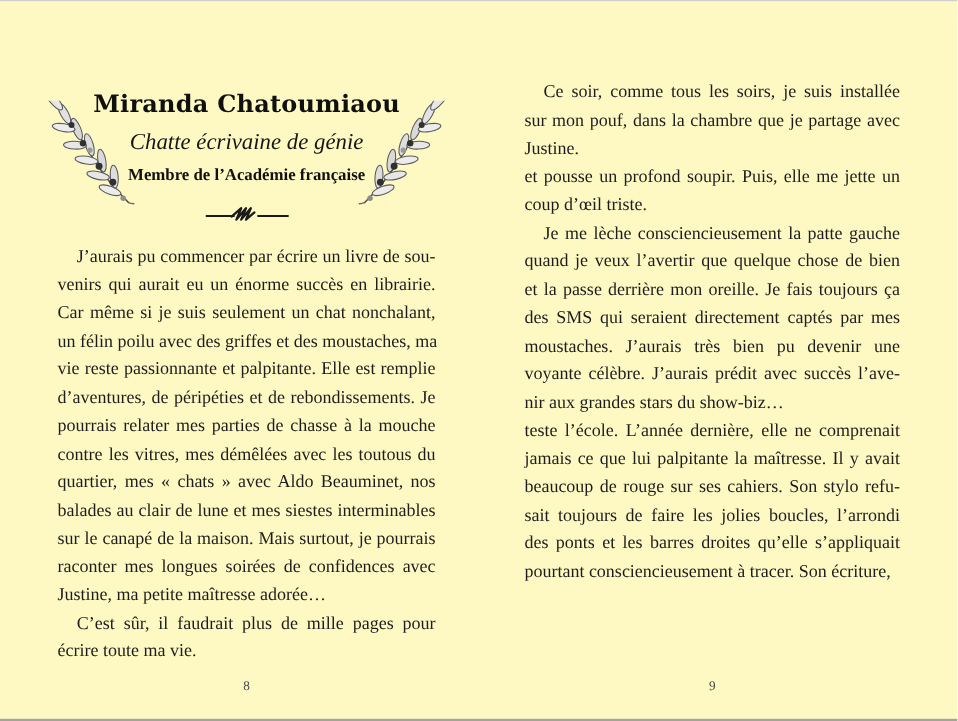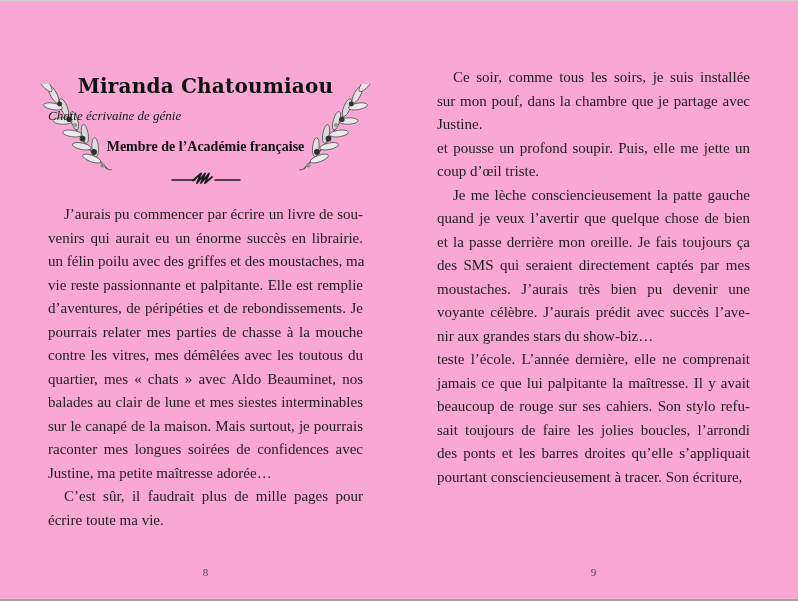--- a/index.html
+++ b/index.html
@@ -1,20 +1,20 @@
 <!DOCTYPE html>
 <html><head>
 <meta charset="utf-8">
 <style>
   html, body { margin: 0; padding: 0; background: #ffffff; }
   .screen {
     position: relative;
     width: 798px;
     height: 601px;
-    background: #f9a8d4;
+    background: #fef9c3;
     overflow: hidden;
     font-family: "Liberation Serif", serif;
     color: #1c1c1c;
   }
   .edge { position: absolute; left: 0; right: 0; }
   .edge-top { top: 0; height: 1px; background: #cfcfcf; }
   .edge-bottom { bottom: 0; height: 2px; background: #a3a3a3; }
 
   .page { position: absolute; top: 0; height: 100%; }
   .page-left  { left: 48px;  width: 315px; }
@@ -22,21 +22,21 @@
 
   .title {
     position: absolute; top: 74px; left: 0; width: 100%;
     margin: 0; text-align: center;
     font-family: "DejaVu Serif", serif;
     font-weight: bold; font-size: 20px; letter-spacing: 0.2px;
     color: #101010;
   }
   .subtitle {
     position: absolute; top: 108px; left: 0; width: 100%;
-    text-align: left; font-style: italic; font-size: 13px; color: #161616;
+    text-align: center; font-style: italic; font-size: 19px; color: #161616;
   }
   .affiliation {
     position: absolute; top: 139px; left: 0; width: 100%;
     text-align: center; font-weight: bold; font-size: 14px; color: #101010;
   }
   .divider {
     position: absolute; top: 171px; left: 0; width: 100%;
     text-align: center; line-height: 0;
   }
   .branch { position: absolute; width: 78px; height: 88px; top: 84px; }
@@ -176,20 +176,21 @@
           <path d="M1 9 H24" stroke-width="1.5"></path>
           <path d="M22 9.5 L30 2.5 L26 12 L34 2.5 L30 12 L38 2.5 L34 12 L41 6" stroke-width="1.9"></path>
           <path d="M44 9 H69" stroke-width="1.5"></path>
         </g>
       </svg>
     </div>
 
     <div class="body body-left">
         <div class="line first">J’aurais pu commencer par écrire un livre de sou-</div>
         <div class="line">venirs qui aurait eu un énorme succès en librairie.</div>
+        <div class="line">Car même si je suis seulement un chat nonchalant,</div>
         <div class="line">un félin poilu avec des griffes et des moustaches, ma</div>
         <div class="line">vie reste passionnante et palpitante. Elle est remplie</div>
         <div class="line">d’aventures, de péripéties et de rebondissements. Je</div>
         <div class="line">pourrais relater mes parties de chasse à la mouche</div>
         <div class="line">contre les vitres, mes démêlées avec les toutous du</div>
         <div class="line">quartier, mes « chats » avec Aldo Beauminet, nos</div>
         <div class="line">balades au clair de lune et mes siestes interminables</div>
         <div class="line">sur le canapé de la maison. Mais surtout, je pourrais</div>
         <div class="line">raconter mes longues soirées de confidences avec</div>
         <div class="line last">Justine, ma petite maîtresse adorée…</div>

